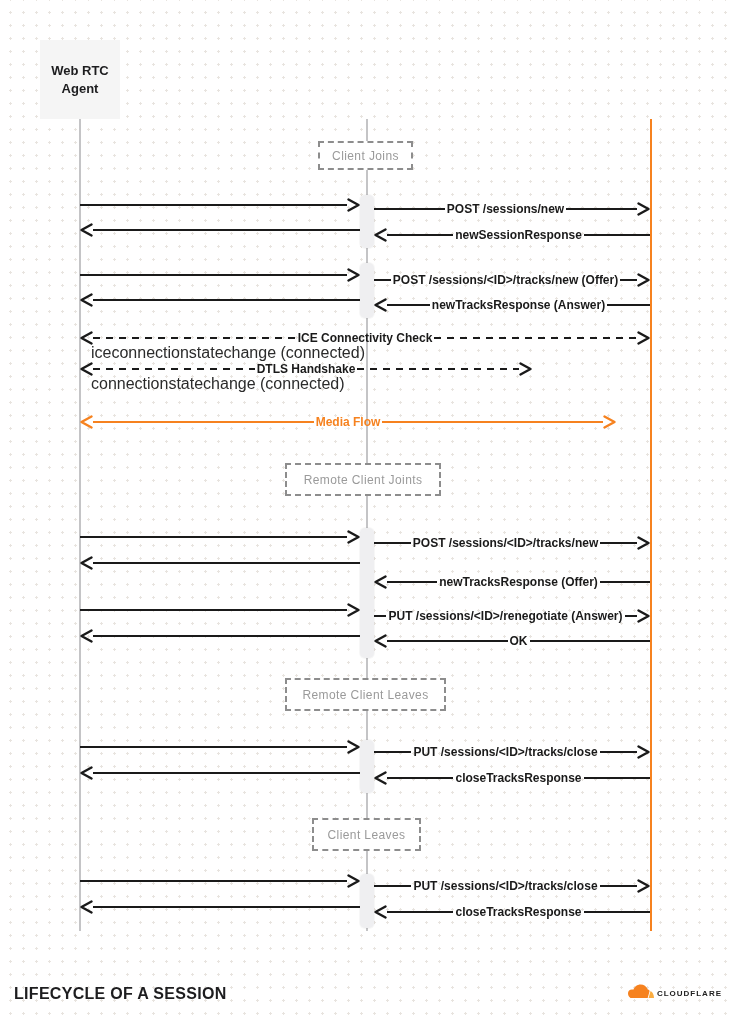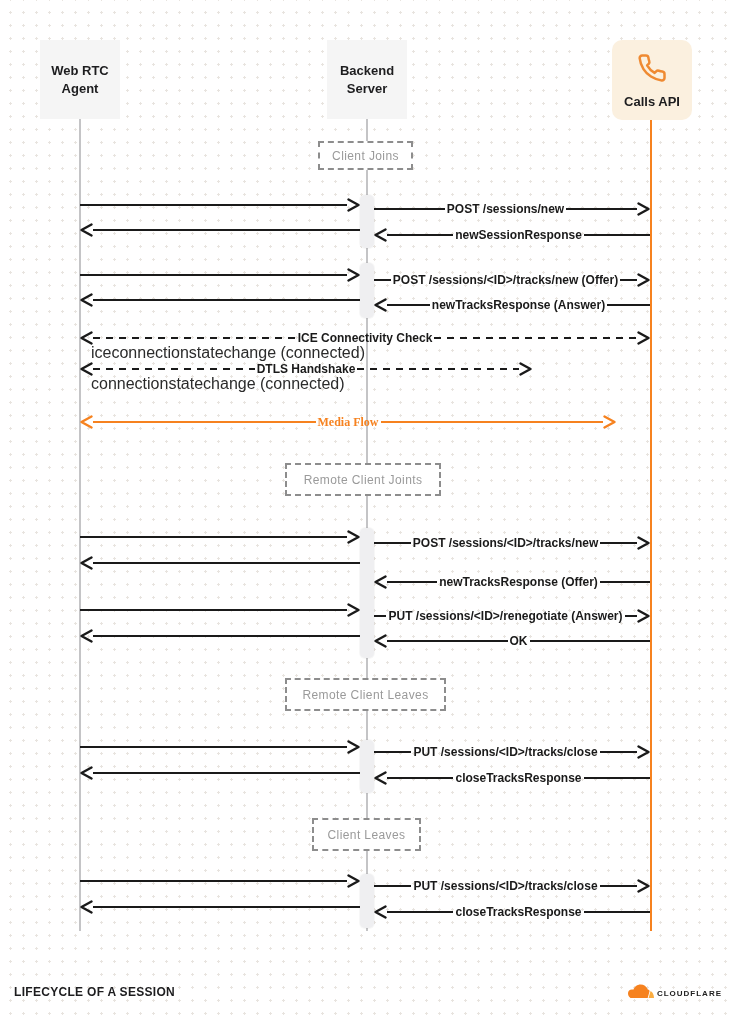--- a/index.html
+++ b/index.html
@@ -40,48 +40,37 @@
   .head { flex:0 0 auto; display:block; }
   .event-note {
     position:absolute; font-size:16px; color:#2b2b2b; z-index:4; white-space:nowrap;
   }
   .section-box {
     position:absolute; border:2px dashed #8d8d8d; background:#ffffff;
     display:flex; align-items:center; justify-content:center;
     font-size:12px; color:#9a9a9a; letter-spacing:0.4px; z-index:6; white-space:nowrap;
   }
   .footer-title {
-    position:absolute; left:14px; top:985px; font-size:12px; font-weight:bold;
+    position:absolute; left:14px; top:985px; font-size:16px; font-weight:bold;
     color:#1d1d1f; letter-spacing:0.3px; z-index:6;
   }
   .brand {
     position:absolute; right:10px; top:984px; display:flex; align-items:center; gap:3px; z-index:6;
   }
   .brand .brand-text {
     font-size:8px; font-weight:bold; color:#222; letter-spacing:1px;
   }
 </style>
 </head>
 <body>
 
 <div id="stage">
 
   <div class="actor" style="left:40px;align-items:center;">
     <span>Web RTC Agent</span>
-  </div>
-  <div class="actor" style="left:327px;">
-    <span>Backend Server</span>
-  </div>
-  <div class="actor calls" style="left:612px; top:40px; height:80px;">
-    <span>
-      <svg width="30" height="30" viewBox="0 0 24 24" fill="none" stroke="#ef8a32" stroke-width="2" stroke-linecap="round" stroke-linejoin="round">
-        <path d="M22 16.92v3a2 2 0 0 1-2.18 2 19.79 19.79 0 0 1-8.63-3.07 19.5 19.5 0 0 1-6-6 19.79 19.79 0 0 1-3.07-8.67A2 2 0 0 1 4.11 2h3a2 2 0 0 1 2 1.72 12.84 12.84 0 0 0 .7 2.81 2 2 0 0 1-.45 2.11L8.09 9.91a16 16 0 0 0 6 6l1.27-1.27a2 2 0 0 1 2.11-.45 12.84 12.84 0 0 0 2.81.7A2 2 0 0 1 22 16.92z"></path>
-      </svg>
-    </span>
-    <span>Calls API</span>
   </div>
 
   <div class="lifeline" style="left:79px;"></div>
   <div class="lifeline" style="left:366px;"></div>
   <div class="lifeline orange" style="left:650px;"></div>
 
   <div class="activation" style="top:195px; height:53px;"></div>
   <div class="activation" style="top:263px; height:55px;"></div>
   <div class="activation" style="top:528px; height:130px;"></div>
   <div class="activation" style="top:740px; height:53px;"></div>
@@ -183,21 +172,21 @@
       </svg>
     <span class="line"></span>
     <span class="lbl">DTLS Handshake</span>
     <span class="line"></span>
     <svg class="head" width="13" height="14" viewBox="0 0 13 14" fill="none" stroke="#1a1a1a" stroke-width="2.4" stroke-linecap="round" stroke-linejoin="round">
         <path d="M1.5 1.5 L11.5 7 L1.5 12.5"></path>
       </svg>
   </div>
   <div class="event-note" style="left:91px; top:375px;">connectionstatechange (connected)</div>
 
-  <div class="msg orange" style="left:80px; top:422px; width:536px;font-family:Liberation Serif, serif;">
+  <div class="msg orange" style="left:80px; top:422px; width:536px;">
     <svg class="head" width="13" height="14" viewBox="0 0 13 14" fill="none" stroke="#f6821f" stroke-width="2.4" stroke-linecap="round" stroke-linejoin="round">
         <path d="M11.5 1.5 L1.5 7 L11.5 12.5"></path>
       </svg>
     <span class="line"></span>
     <span class="lbl">Media Flow</span>
     <span class="line"></span>
     <svg class="head" width="13" height="14" viewBox="0 0 13 14" fill="none" stroke="#f6821f" stroke-width="2.4" stroke-linecap="round" stroke-linejoin="round">
         <path d="M1.5 1.5 L11.5 7 L1.5 12.5"></path>
       </svg>
   </div>

